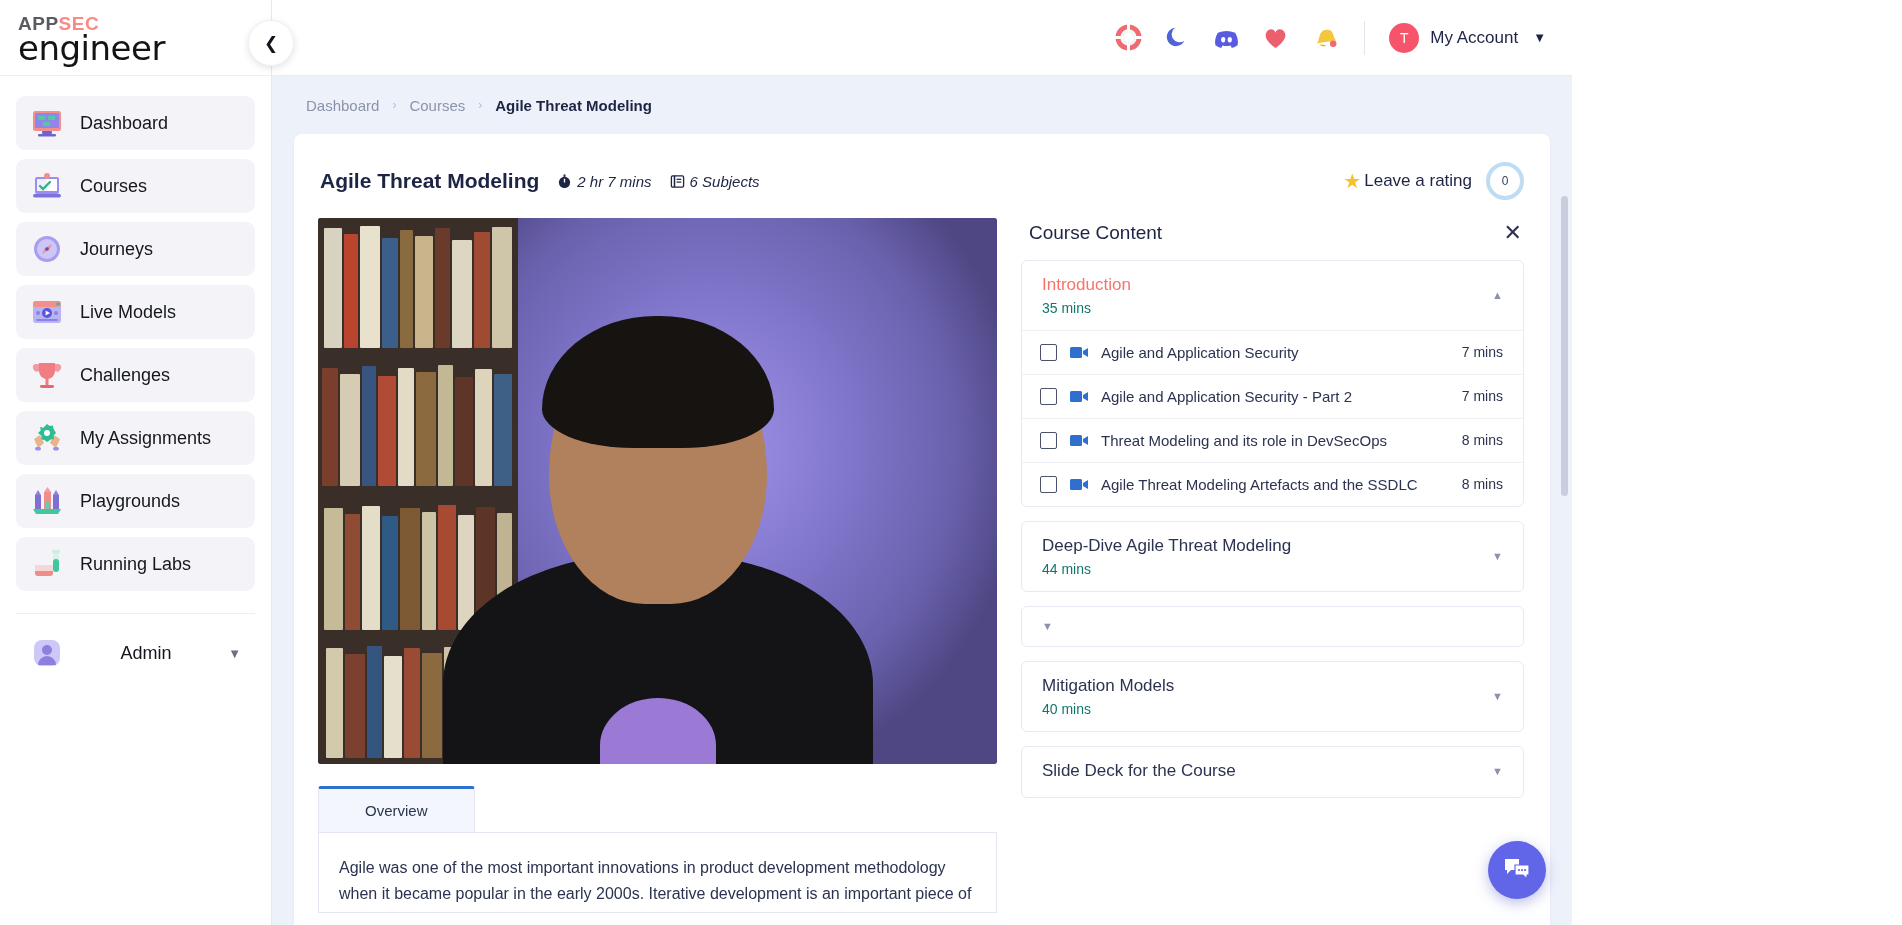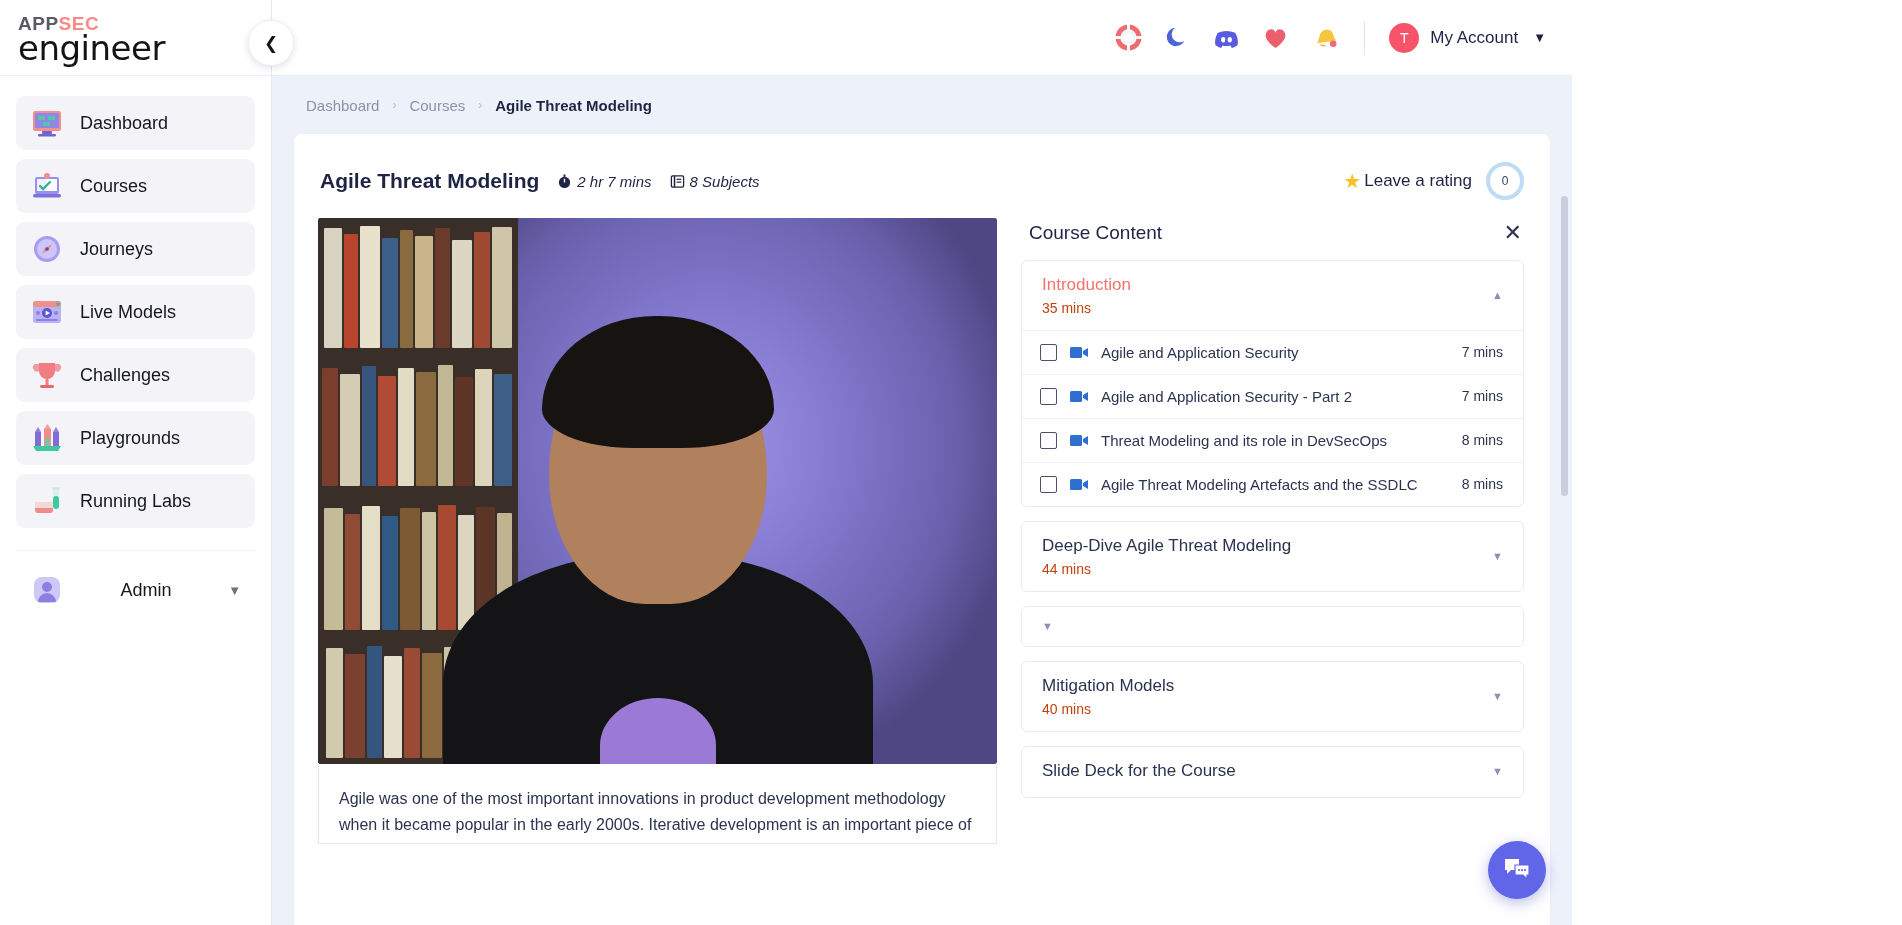--- a/index.html
+++ b/index.html
@@ -142,21 +142,21 @@
 
   .section {
     border: 1px solid #e7eaf2; border-radius: 6px; background: #ffffff; overflow: hidden;
   }
   .sec-head {
     display: flex; align-items: center; justify-content: space-between;
     padding: 13px 20px 14px 20px; cursor: pointer;
   }
   .sec-name { font-size: 17px; color: #2b3350; line-height: 1.35; }
   .sec-name.active { color: #f8736b; }
-  .sec-time { font-size: 14px; color: #c2410c; margin-top: 3px; font-weight: 500; }
+  .sec-time { font-size: 14px; color: #0f766e; margin-top: 3px; font-weight: 500; }
   .sec-arrow { color: #8a93ab; font-size: 11px; }
 
   .lesson {
     display: flex; align-items: center; gap: 13px;
     padding: 13px 20px 13px 18px; border-top: 1px solid #eef0f6; cursor: pointer;
   }
   .lcheck {
     width: 17px; height: 17px; border: 1.6px solid #4a5168; border-radius: 2px;
     flex: 0 0 17px; background: #fff;
   }
@@ -250,20 +250,31 @@
         <svg class="nav-ico" viewBox="0 0 34 34">
           <path d="M9 5 H25 V13 a8 8 0 0 1 -16 0 Z" fill="#ef7d82"></path>
           <path d="M9 6 H5 a4 4 0 0 0 4 7 Z" fill="#f19ba0"></path>
           <path d="M25 6 H29 a4 4 0 0 1 -4 7 Z" fill="#f19ba0"></path>
           <rect x="15.5" y="20" width="3" height="7" fill="#ef7d82"></rect>
           <rect x="10" y="27" width="14" height="3" rx="1.4" fill="#e8666d"></rect>
         </svg>
         <span class="nav-label">Challenges</span>
       </div>
 
+      <div class="nav-item">
+        <svg class="nav-ico" viewBox="0 0 34 34">
+          <path d="M4 18 l6 -4 l4 8 l-6 5 Z" fill="#e7b48d"></path>
+          <path d="M30 18 l-6 -4 l-4 8 l6 5 Z" fill="#e7b48d"></path>
+          <rect x="5" y="26" width="6" height="3.5" rx="1.7" fill="#9a8ff0"></rect>
+          <rect x="23" y="26" width="6" height="3.5" rx="1.7" fill="#9a8ff0"></rect>
+          <path d="M17 3 l2.6 2.1 l3.3 -0.6 l0.6 3.3 L26 12 l-2.5 2.6 l.6 3.3 l-3.3 .6 L17 21 l-2.6 -2.1 l-3.3 -.6 l.6 -3.3 L8 12 l2.7 -2.6 l-.6 -3.3 l3.3 .6 Z" fill="#2ebd92"></path>
+          <circle cx="17" cy="12" r="3" fill="#ffffff"></circle>
+        </svg>
+        <span class="nav-label">My Assignments</span>
+      </div>
 
       <div class="nav-item">
         <svg class="nav-ico" viewBox="0 0 34 34">
           <rect x="5" y="11" width="6" height="14" fill="#7f6fd4"></rect>
           <rect x="14" y="8" width="7" height="17" fill="#ef8d8a"></rect>
           <rect x="23" y="11" width="6" height="14" fill="#7f6fd4"></rect>
           <path d="M5 11 l3 -5 l3 5 Z" fill="#8f81dc"></path>
           <path d="M14 8 l3.5 -5 l3.5 5 Z" fill="#f2a09c"></path>
           <path d="M23 11 l3 -5 l3 5 Z" fill="#8f81dc"></path>
           <rect x="15.5" y="17" width="4" height="8" rx="2" fill="#5fd0ab"></rect>
@@ -357,21 +368,21 @@
               </svg>
               <span>2 hr 7 mins</span>
             </span>
             <span class="meta">
               <svg width="15" height="15" viewBox="0 0 16 16">
                 <rect x="1.5" y="2" width="13" height="12" rx="1.4" fill="none" stroke="#1d2444" stroke-width="1.4"></rect>
                 <rect x="4" y="2" width="1.6" height="12" fill="#1d2444"></rect>
                 <rect x="7" y="5" width="5" height="1.3" fill="#1d2444"></rect>
                 <rect x="7" y="8" width="5" height="1.3" fill="#1d2444"></rect>
               </svg>
-              <span>8 Subjects</span>
+              <span>6 Subjects</span>
             </span>
           </div>
           <div class="rating-wrap">
             <span class="rating-link">
               <span class="star">★</span>
               <span>Leave a rating</span>
             </span>
             <span class="progress-badge">0</span>
           </div>
         </div>
@@ -429,20 +440,23 @@
                 </div>
               </div>
               <div class="person">
                 <div class="torso"></div>
                 <div class="collar"></div>
                 <div class="head"></div>
                 <div class="hair"></div>
               </div>
             </div>
 
+            <div class="tabs">
+              <div class="tab">Overview</div>
+            </div>
             <div class="overview-box">
               <span>Agile was one of the most important innovations in product development methodology when it became popular in the early 2000s. Iterative development is an important piece of the modern AppSec puzzle, and it’s becoming increasingly more valu-</span>
             </div>
           </div>
 
           <div class="right-col">
             <div class="cc-head">
               <span class="cc-title">Course Content</span>
               <span class="cc-close">✕</span>
             </div>

